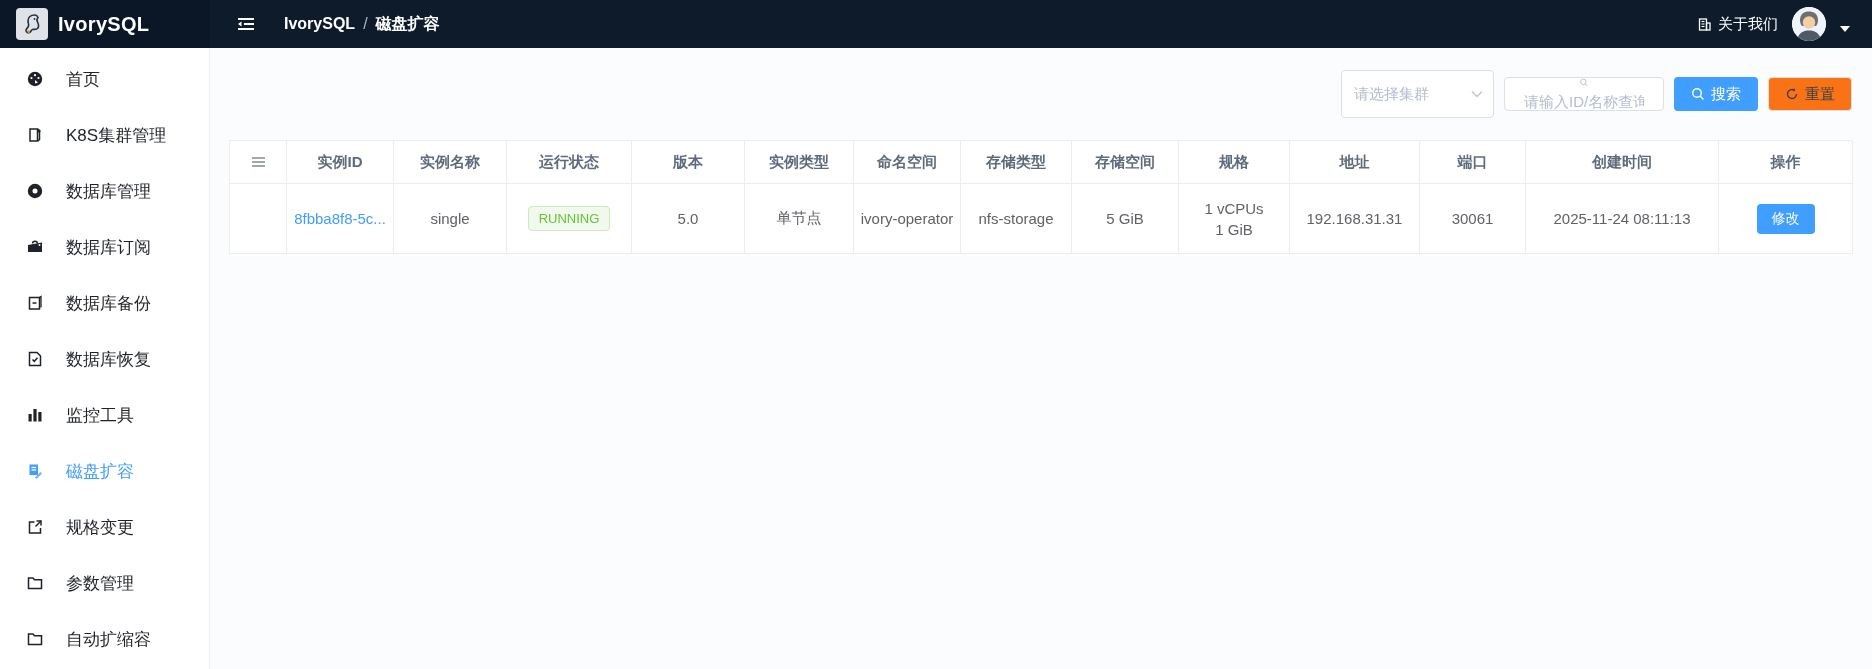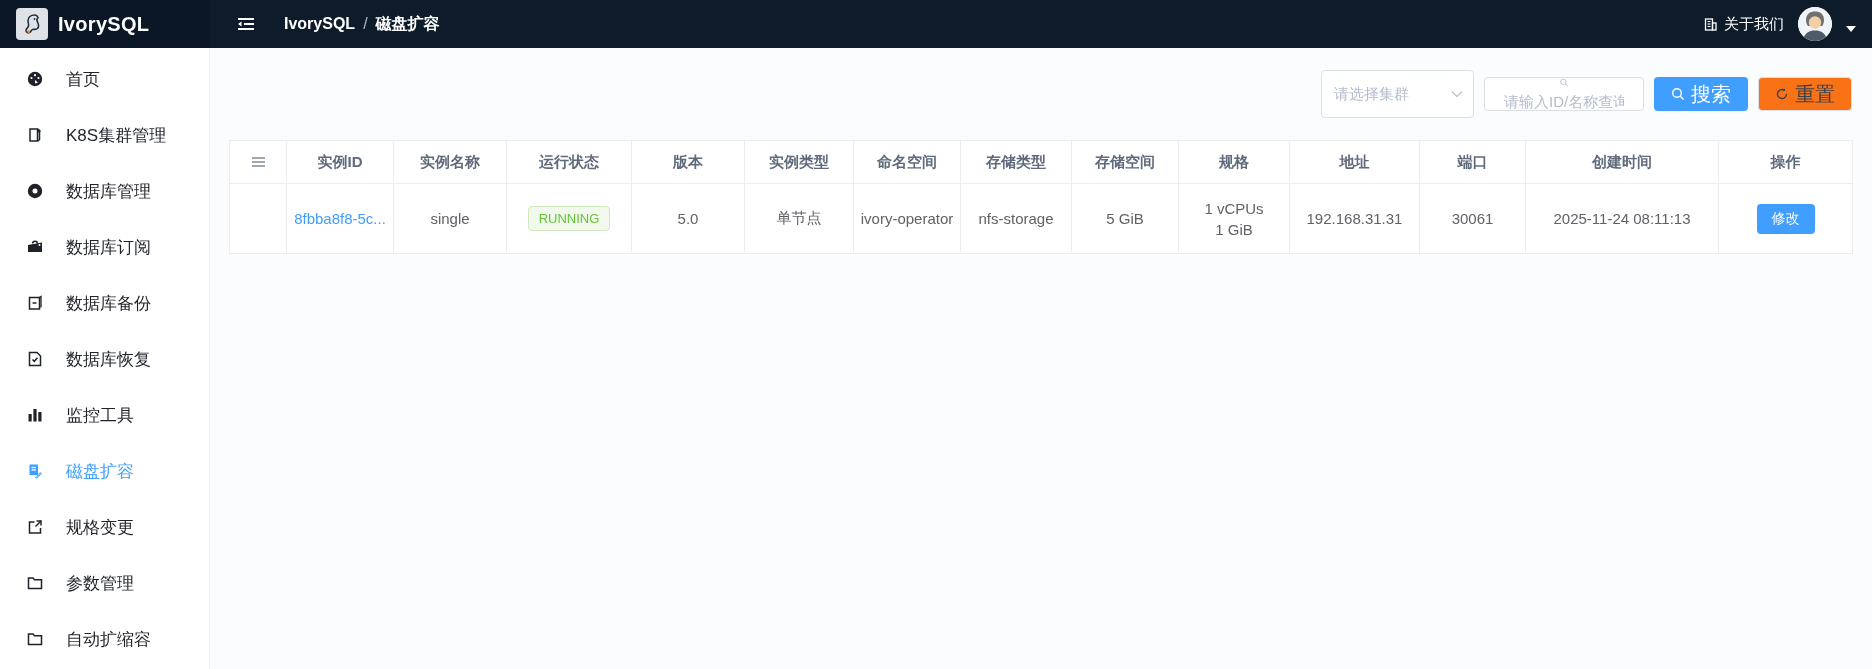--- a/index.html
+++ b/index.html
@@ -6,39 +6,39 @@
   html,body { width:1872px; height:669px; overflow:hidden; font-family:"Liberation Sans","DejaVu Sans",sans-serif; background:#fff; }
 
   
   .topbar { position:absolute; top:0; left:0; width:1872px; height:48px; background:#0d1b2b; display:flex; align-items:center; color:#fff; z-index:10; }
   .brand-area { width:210px; height:48px; display:flex; align-items:center; padding-left:16px; background:#0b1726; flex:0 0 auto; }
   .logo-box { width:32px; height:32px; background:#dfe3e8; border-radius:4px; display:flex; align-items:center; justify-content:center; margin-right:10px; }
   .brand-name { font-size:20px; font-weight:bold; letter-spacing:0.3px; color:#fff; }
   .fold-btn { margin-left:26px; cursor:pointer; display:flex; align-items:center; }
   .breadcrumb { margin-left:28px; font-size:16px; font-weight:bold; display:flex; align-items:center; gap:8px; }
   .breadcrumb .sep { color:#aeb6c2; font-weight:normal; }
-  .topbar-right { margin-left:auto; display:flex; align-items:center; gap:14px; padding-right:16px; }
+  .topbar-right { margin-left:auto; display:flex; align-items:center; gap:14px; padding-right:22px; }
   .about-link { display:flex; align-items:center; gap:6px; font-size:15px; cursor:pointer; }
   .avatar { width:34px; height:34px; border-radius:50%; background:#fff; overflow:hidden; display:flex; align-items:center; justify-content:center; }
   .caret { width:0; height:0; border-left:5px solid transparent; border-right:5px solid transparent; border-top:6px solid #fff; margin-top:10px; }
 
   
   .sidebar { position:absolute; top:48px; left:0; width:210px; height:621px; background:#fff; border-right:1px solid #f0f0f0; padding-top:3px; }
   .side-item { height:56px; display:flex; align-items:center; padding-left:26px; gap:22px; cursor:pointer; color:#1f2329; font-size:17px; }
   .side-item svg { flex:0 0 auto; }
   .side-item.active { color:#409eff; }
 
   
   .main { position:absolute; top:48px; left:210px; width:1662px; height:621px; background:#fbfcfd; }
   .filter-row { display:flex; justify-content:flex-end; align-items:center; gap:10px; padding:22px 20px 0 0; }
   .fake-select { width:153px; height:48px; border:1px solid #dcdfe6; border-radius:4px; background:#fff; display:flex; align-items:center; justify-content:space-between; padding:0 10px 0 12px; color:#b4bccc; font-size:15px; cursor:pointer; }
   .search-box { width:160px; height:34px; border:1px solid #dcdfe6; border-radius:4px; background:#fff; display:flex; align-items:center; padding:0 8px; gap:6px;flex-direction:column; }
   .search-box input { border:none; outline:none; width:120px; font-size:15px; color:#333; font-family:inherit; background:transparent; }
   .search-box input::placeholder { color:#b4bccc; }
-  .btn { height:34px; border-radius:4px; font-size:20px; display:flex; align-items:center; justify-content:center; gap:6px; cursor:pointer; border:1px solid transparent; padding:0 16px; }
+  .btn { height:34px; border-radius:4px; font-size:15px; display:flex; align-items:center; justify-content:center; gap:6px; cursor:pointer; border:1px solid transparent; padding:0 16px; }
   .btn-primary { background:#409eff; color:#fff; }
   .btn-plain { background:#f97316; color:#3a3f47; border-color:#dcdfe6; }
 
   
   .table-wrap { margin:22px 20px 0 19px; }
   table { border-collapse:collapse; table-layout:fixed; width:1623px; background:#fff; }
   th,td { border:1px solid #ebedf0; text-align:center; font-size:15px; vertical-align:middle; }
   th { height:43px; color:#5f6b7c; font-weight:bold; background:#fff; }
   td { height:70px; color:#606266; }
   a.id-link { color:#409eff; text-decoration:none; cursor:pointer; }

